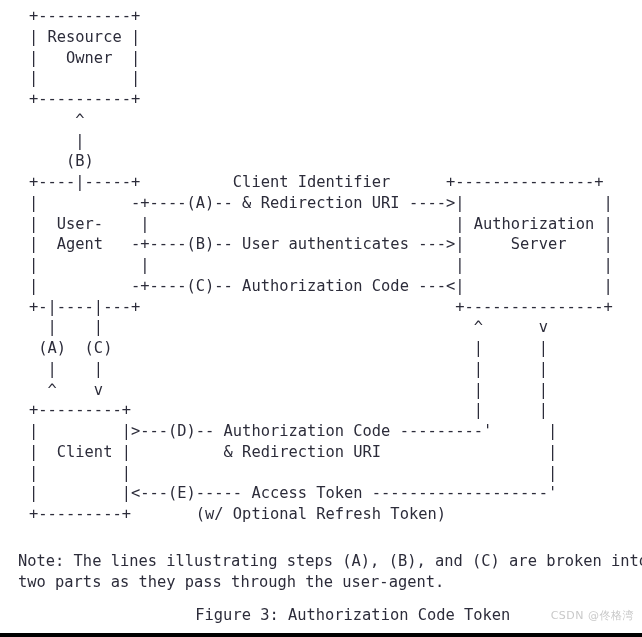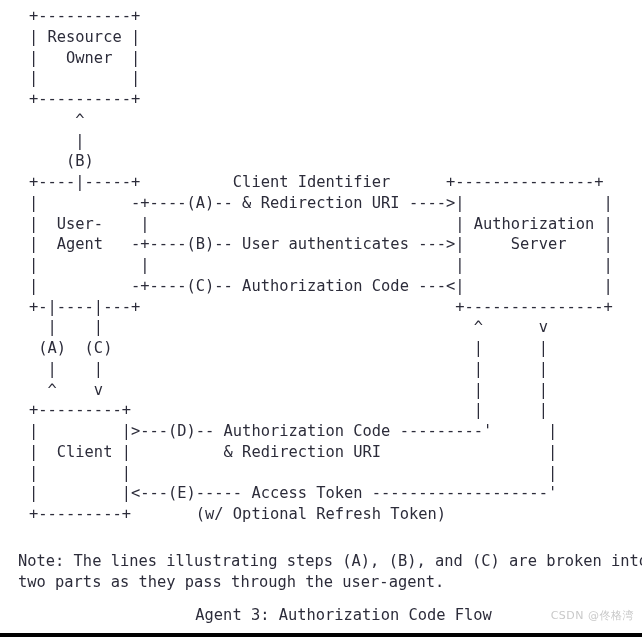--- a/index.html
+++ b/index.html
@@ -97,17 +97,17 @@
 +---------+                                     |      |
 |         |&gt;---(D)-- Authorization Code ---------'      |
 |  Client |          &amp; Redirection URI                  |
 |         |                                             |
 |         |&lt;---(E)----- Access Token -------------------'
 +---------+       (w/ Optional Refresh Token)</pre>
 
   <pre id="note-block">Note: The lines illustrating steps (A), (B), and (C) are broken into
 two parts as they pass through the user-agent.</pre>
 
-  <pre id="figure-caption">                    Agent 3: Authorization Code Flow</pre>
+  <pre id="figure-caption">                    Figure 3: Authorization Code Token</pre>
 
   <div id="watermark">CSDN @佟格湾</div>
 
 </div>
 
 </body></html>

